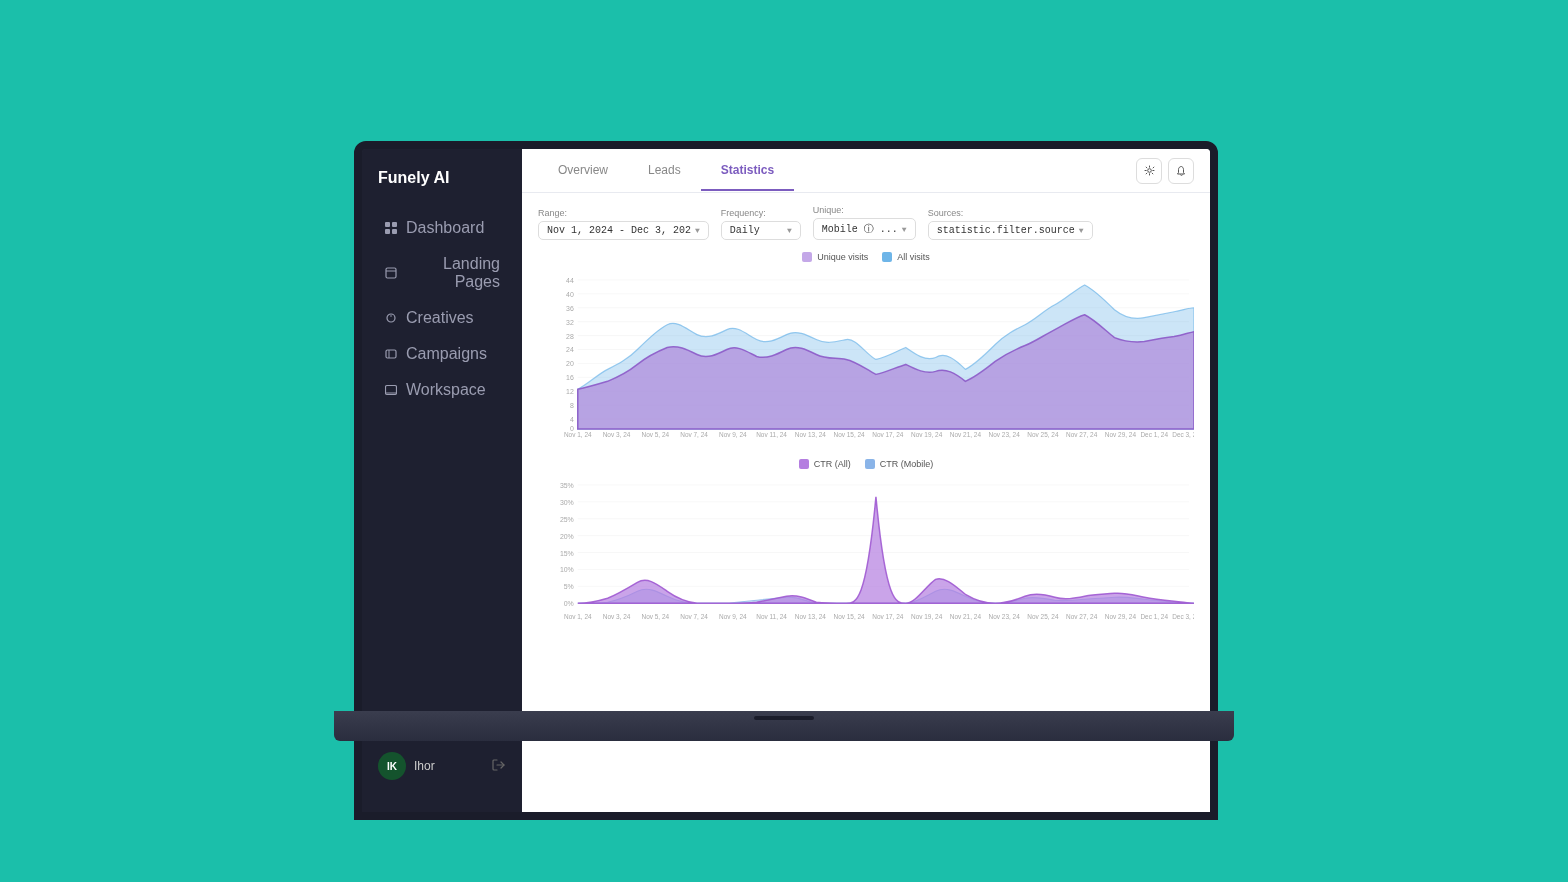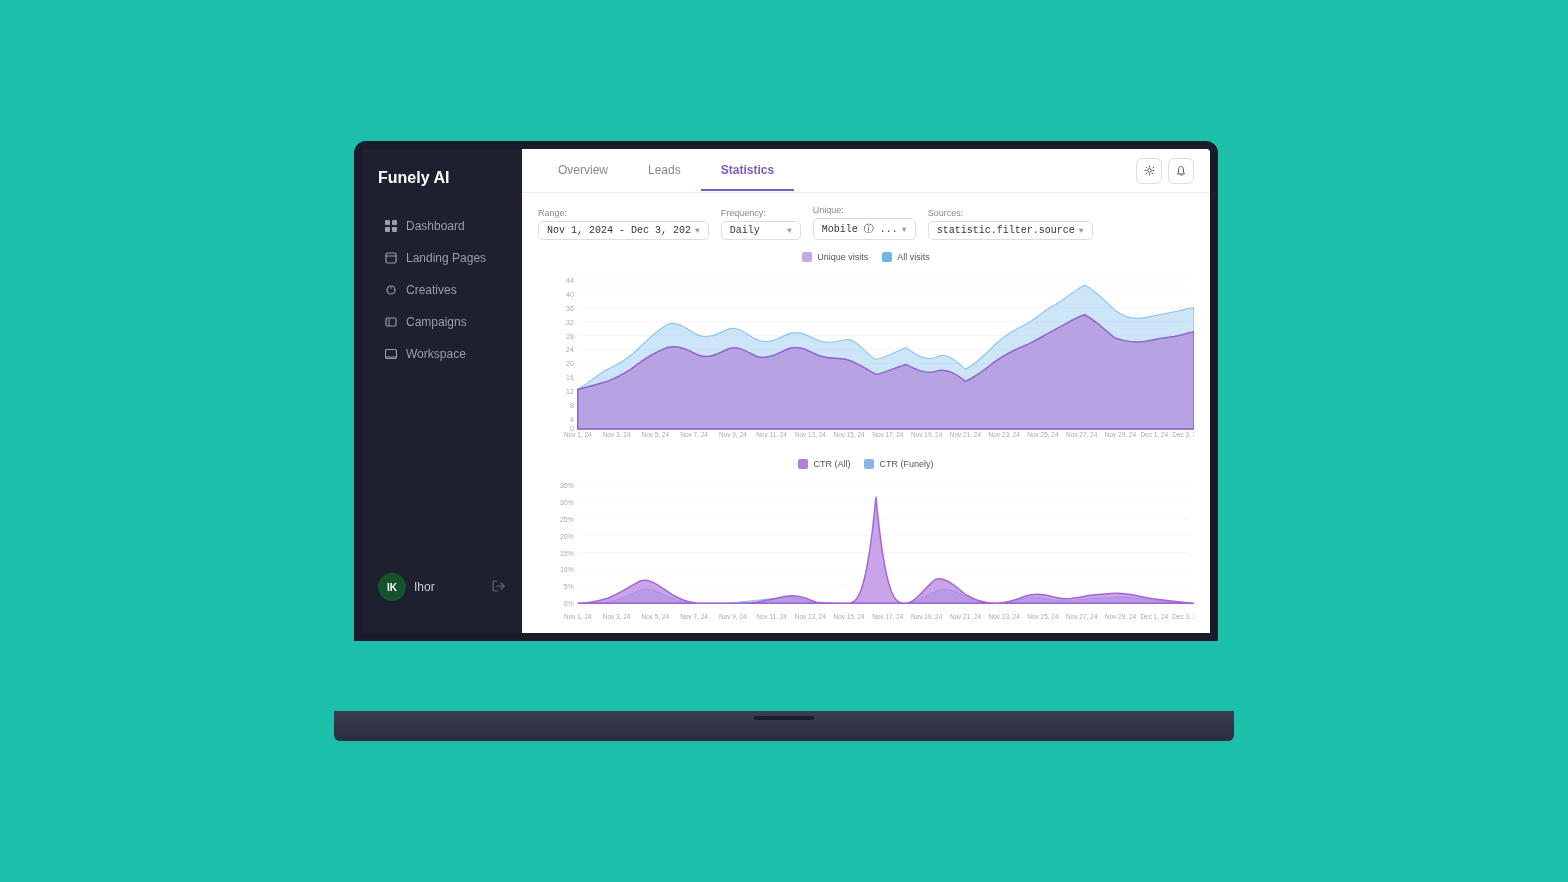--- a/index.html
+++ b/index.html
@@ -12,21 +12,21 @@
       font-family: -apple-system, BlinkMacSystemFont, 'Segoe UI', sans-serif;
     }
     .laptop-wrapper {
       position: relative;
       width: 900px;
       height: 600px;
     }
     .laptop-screen {
       position: absolute;
       top: 0; left: 20px; right: 16px;
-      height: 500px;
+      height: 679px;
       background: #2a2d3e;
       border-radius: 12px 12px 0 0;
       border: 8px solid #1a1c2a;
       overflow: hidden;
       display: flex;
     }
     .laptop-base {
       position: absolute;
       bottom: 0; left: 0; right: 0;
       height: 30px;
@@ -61,21 +61,21 @@
       flex-direction: column;
       gap: 2px;
       flex: 1;
     }
     .sidebar-item {
       display: flex;
       align-items: center;
       gap: 8px;
       padding: 8px 16px;
       color: #9a9cb0;
-      font-size: 12px;
+      font-size: 16px;
       cursor: pointer;
       border-radius: 6px;
       margin: 0 6px;
       text-align: right;
     }
     .sidebar-icon {
       width: 14px;
       height: 14px;
       display: flex;
       align-items: center;
@@ -437,21 +437,21 @@
         </div>
 
         <div class="chart-container">
           <div class="legend">
             <div class="legend-item">
               <div class="legend-dot" style="background:#b47ee0;"></div>
               <span>CTR (All)</span>
             </div>
             <div class="legend-item">
               <div class="legend-dot" style="background:#8ab4e8;"></div>
-              <span>CTR (Funely)</span>
+              <span>CTR (Mobile)</span>
             </div>
           </div>
           <svg class="chart-svg" viewBox="0 0 660 155">
 
             <line x1="40" y1="8" x2="655" y2="8" class="grid-line"></line>
             <line x1="40" y1="25" x2="655" y2="25" class="grid-line"></line>
             <line x1="40" y1="42" x2="655" y2="42" class="grid-line"></line>
             <line x1="40" y1="59" x2="655" y2="59" class="grid-line"></line>
             <line x1="40" y1="76" x2="655" y2="76" class="grid-line"></line>
             <line x1="40" y1="93" x2="655" y2="93" class="grid-line"></line>

